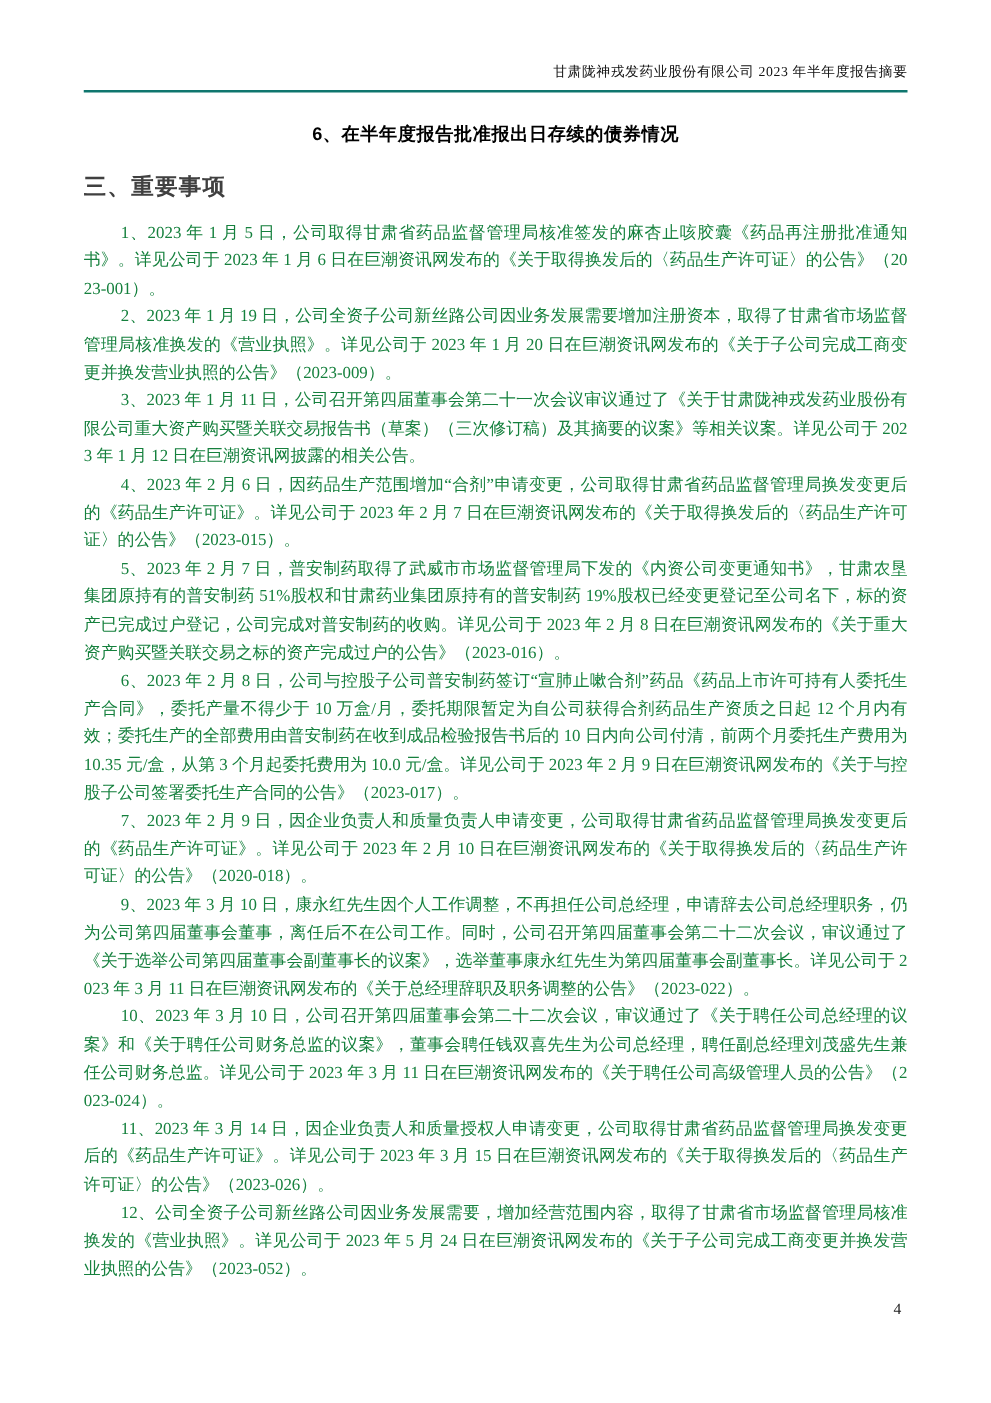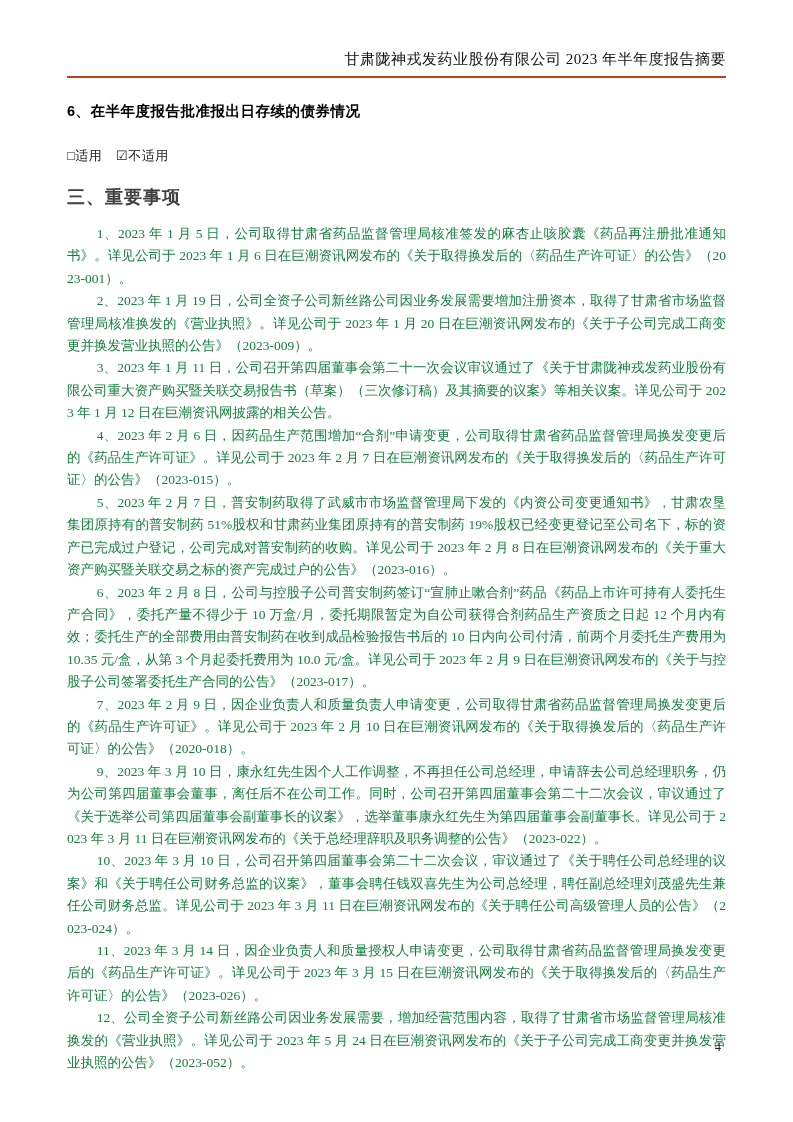--- a/index.html
+++ b/index.html
@@ -13,33 +13,34 @@
     height: 1122px;
     background: #ffffff;
     color: #000000;
     font-family: "Liberation Serif", "DejaVu Serif", serif;
     box-sizing: border-box;
     padding: 50px 67px 0 67px;
     overflow: hidden;
   }
   .doc-header {
     text-align: right;
-    font-size: 15px;
+    font-size: 11px;
     letter-spacing: 0.5px;
     color: #111111;
     padding-bottom: 7px;
-    border-bottom: 2px solid #c2410c;
+    border-bottom: 2px solid #0f766e;
   }
   .sec6-heading {
     font-family: "Liberation Sans", "DejaVu Sans", sans-serif;
     font-size: 14.5px;
     font-weight: bold;
     color: #000000;
     margin: 24px 0 0 0;
     letter-spacing: 0.5px;
+    text-align: center;
   }
   .applicability {
     margin-top: 26px;
     font-size: 13px;
     color: #222222;
     letter-spacing: 0.5px;
   }
   .applicability .option {
     margin-right: 10px;
   }
@@ -75,24 +76,20 @@
 <body>
 
 <div class="page">
 
   <div class="doc-header">
     <span>甘肃陇神戎发药业股份有限公司 2023 年半年度报告摘要</span>
   </div>
 
   <h2 class="sec6-heading">6、在半年度报告批准报出日存续的债券情况</h2>
 
-  <div class="applicability">
-    <span class="option">□适用</span>
-    <span class="option">☑不适用</span>
-  </div>
 
   <h1 class="sec3-heading">三、重要事项</h1>
 
   <div class="paragraphs" id="paragraphs">
       <p>1、2023 年 1 月 5 日，公司取得甘肃省药品监督管理局核准签发的麻杏止咳胶囊《药品再注册批准通知书》。详见公司于 2023 年 1 月 6 日在巨潮资讯网发布的《关于取得换发后的〈药品生产许可证〉的公告》（2023-001）。</p>
       <p>2、2023 年 1 月 19 日，公司全资子公司新丝路公司因业务发展需要增加注册资本，取得了甘肃省市场监督管理局核准换发的《营业执照》。详见公司于 2023 年 1 月 20 日在巨潮资讯网发布的《关于子公司完成工商变更并换发营业执照的公告》（2023-009）。</p>
       <p>3、2023 年 1 月 11 日，公司召开第四届董事会第二十一次会议审议通过了《关于甘肃陇神戎发药业股份有限公司重大资产购买暨关联交易报告书（草案）（三次修订稿）及其摘要的议案》等相关议案。详见公司于 2023 年 1 月 12 日在巨潮资讯网披露的相关公告。</p>
       <p>4、2023 年 2 月 6 日，因药品生产范围增加“合剂”申请变更，公司取得甘肃省药品监督管理局换发变更后的《药品生产许可证》。详见公司于 2023 年 2 月 7 日在巨潮资讯网发布的《关于取得换发后的〈药品生产许可证〉的公告》（2023-015）。</p>
       <p>5、2023 年 2 月 7 日，普安制药取得了武威市市场监督管理局下发的《内资公司变更通知书》，甘肃农垦集团原持有的普安制药 51%股权和甘肃药业集团原持有的普安制药 19%股权已经变更登记至公司名下，标的资产已完成过户登记，公司完成对普安制药的收购。详见公司于 2023 年 2 月 8 日在巨潮资讯网发布的《关于重大资产购买暨关联交易之标的资产完成过户的公告》（2023-016）。</p>
       <p>6、2023 年 2 月 8 日，公司与控股子公司普安制药签订“宣肺止嗽合剂”药品《药品上市许可持有人委托生产合同》，委托产量不得少于 10 万盒/月，委托期限暂定为自公司获得合剂药品生产资质之日起 12 个月内有效；委托生产的全部费用由普安制药在收到成品检验报告书后的 10 日内向公司付清，前两个月委托生产费用为 10.35 元/盒，从第 3 个月起委托费用为 10.0 元/盒。详见公司于 2023 年 2 月 9 日在巨潮资讯网发布的《关于与控股子公司签署委托生产合同的公告》（2023-017）。</p>

